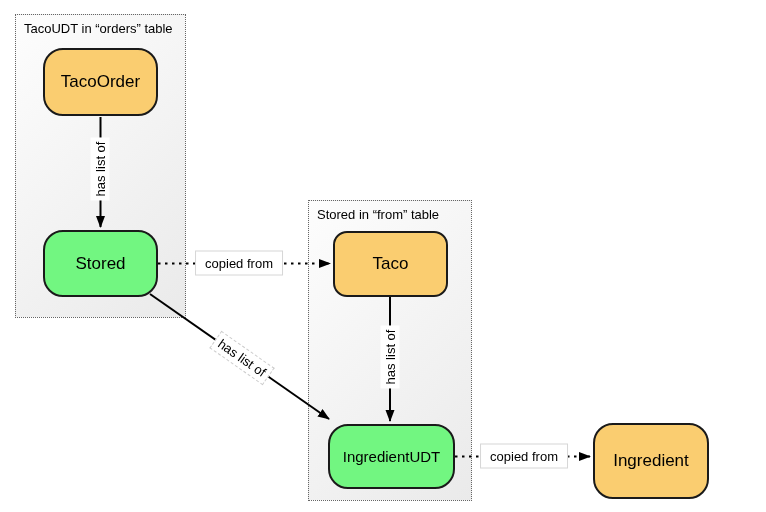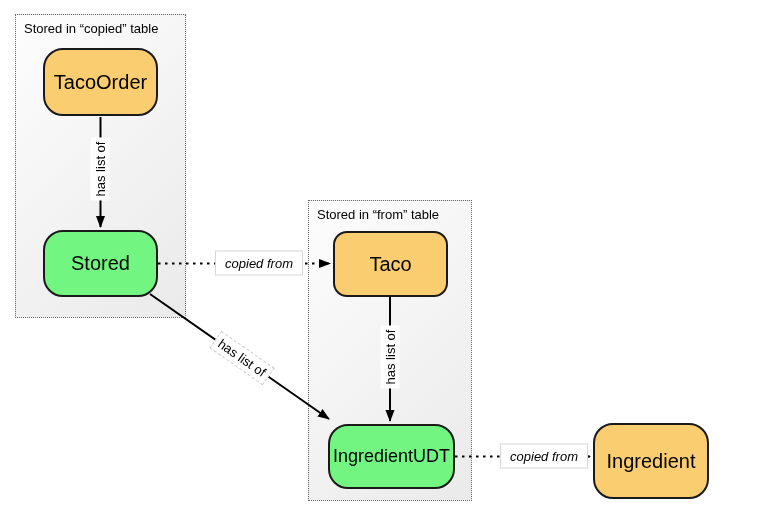--- a/index.html
+++ b/index.html
@@ -32,29 +32,29 @@
 
   
   .node {
     position: absolute;
     box-sizing: border-box;
     border: 2px solid var(--node-border, #1a1a1a);
     border-radius: 20px;
     display: flex;
     align-items: center;
     justify-content: center;
-    font-size: 20px;
+    font-size: 17px;
     white-space: nowrap;
   }
   .node.entity { background: var(--entity-fill, #FACD70); }
   .node.udt    { background: var(--udt-fill, #72F681); }
   #node-taco-order     { left: 43px;  top: 48px;  width: 115px; height: 68px; }
   #node-taco-udt       { left: 43px;  top: 230px; width: 115px; height: 67px; }
   #node-taco           { left: 333px; top: 231px; width: 115px; height: 66px; border-radius: 14px; }
-  #node-ingredient-udt { left: 328px; top: 424px; width: 127px; height: 65px; font-size: 18px; }
+  #node-ingredient-udt { left: 328px; top: 424px; width: 127px; height: 65px; font-size: 15px; }
   #node-ingredient     { left: 593px; top: 423px; width: 116px; height: 76px; }
 
   
   svg.edges {
     position: absolute;
     left: 0; top: 0;
     width: 766px; height: 512px;
     pointer-events: none;
   }
   svg.edges line { stroke: #000; stroke-width: 2; }
@@ -64,34 +64,34 @@
   .edge-label {
     position: absolute;
     background: #ffffff;
     font-size: 13px;
     white-space: nowrap;
     padding: 2px 4px;
     transform: translate(-50%, -50%);
   }
   .edge-label.rot-ccw  { transform: translate(-50%, -50%) rotate(-90deg); }
   .edge-label.rot-diag { transform: translate(-50%, -50%) rotate(35deg); border: 1px dashed #cccccc; }
-  .edge-label.copied   { font-style: italic; border: 1px solid var(--label-border, #d6d6d6); padding: 4px 9px; margin-left: 20px; }
+  .edge-label.copied   { border: 1px solid var(--label-border, #d6d6d6); padding: 4px 9px; }
   #edge-label-1 { left: 100px; top: 169px; }
   #edge-label-2 { left: 239px; top: 263px; }
   #edge-label-3 { left: 242px; top: 358px; }
   #edge-label-4 { left: 390px; top: 357px; }
   #edge-label-5 { left: 524px; top: 456px; }
 </style>
 </head>
 <body>
 
 <div class="canvas">
 
   <div class="container" id="container-orders">
-    <span class="container-label">Stored in “copied” table</span>
+    <span class="container-label">TacoUDT in “orders” table</span>
   </div>
   <div class="container" id="container-tacos">
     <span class="container-label">Stored in “from” table</span>
   </div>
 
   <svg class="edges" viewBox="0 0 766 512">
     <defs>
       <marker id="arrowhead" markerUnits="userSpaceOnUse" markerWidth="13" markerHeight="10" refX="11" refY="4.5" orient="auto">
         <path d="M0,0 L12,4.5 L0,9 Z" fill="#000"></path>
       </marker>

